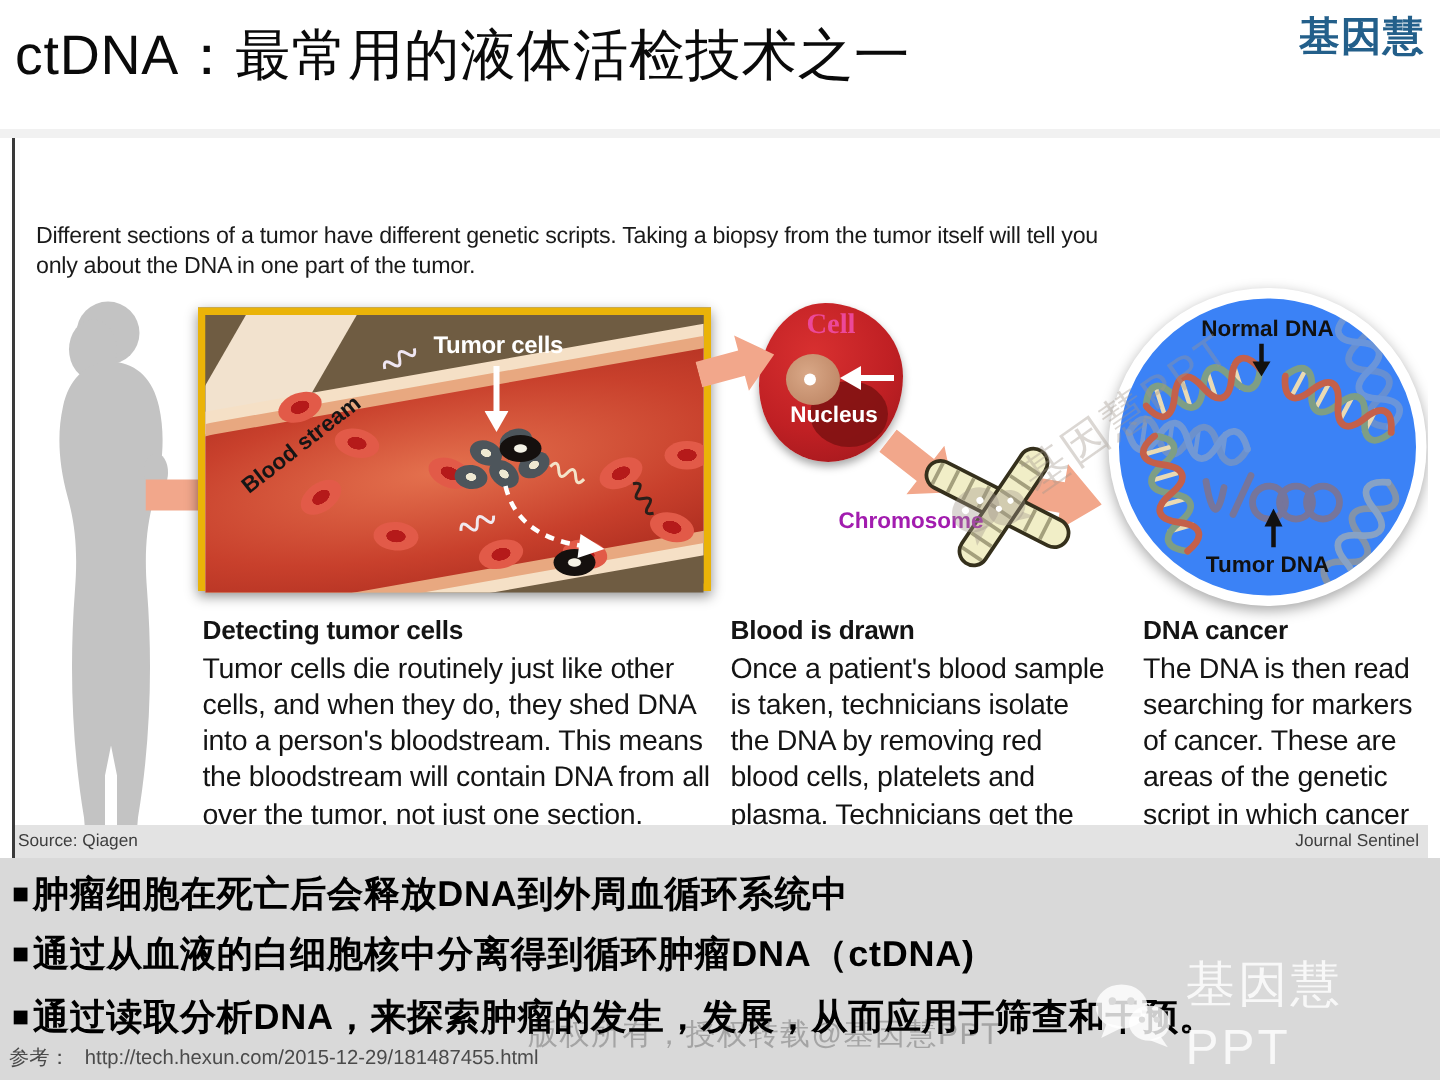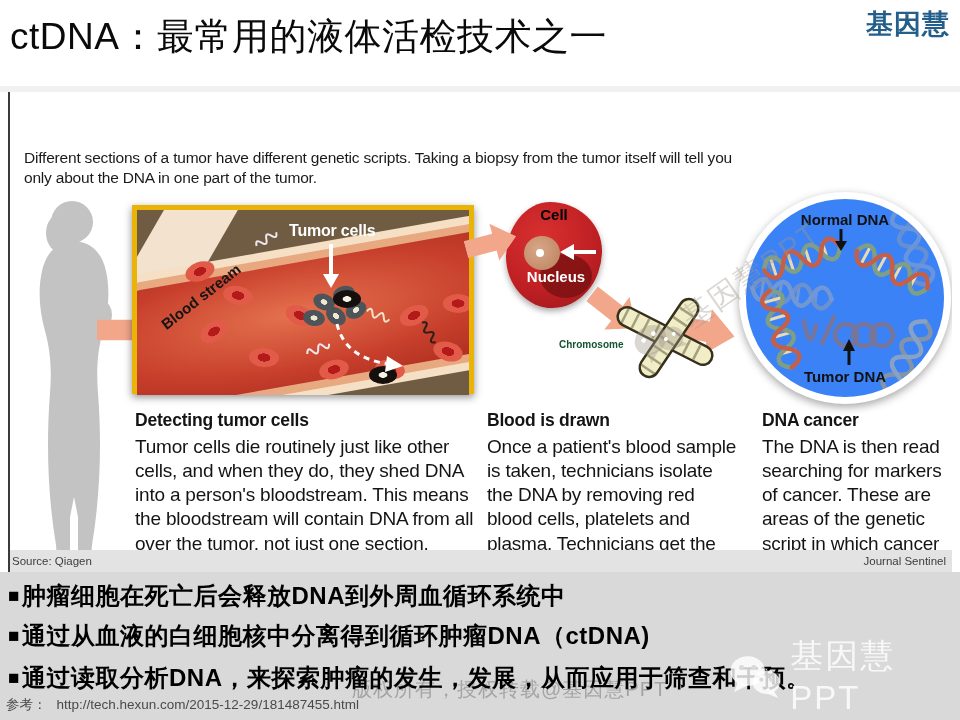--- a/index.html
+++ b/index.html
@@ -42,29 +42,29 @@
   .lbl-tumorcells { position:absolute; left:152px; top:12px; color:#fff; font-weight:700; font-size:16px; letter-spacing:-0.2px; }
   .lbl-bloodstream { position:absolute; left:16px; top:78px; color:#151515; font-weight:700; font-size:15px; transform:rotate(-38deg); white-space:nowrap; }
 
   
   .cellwrap { position:absolute; left:494px; top:106px; width:104px; height:122px; }
   .cell-blob { position:absolute; left:2px; top:4px; width:96px; height:106px;
       border-radius:46% 54% 52% 48% / 52% 46% 54% 48%;
       background:radial-gradient(circle at 38% 32%, #D83030 0%, #C02024 55%, #9A161B 100%);
       box-shadow:0 3px 6px rgba(0,0,0,.35); }
   .cell-dark { position:absolute; right:10px; bottom:10px; width:52px; height:44px; border-radius:50%; background:#7E1212; opacity:.85; }
-  .cell-label { position:absolute; left:0; top:8px; width:100px; text-align:center; color:#000000; font-weight:700; font-size:15px; }
+  .cell-label { position:absolute; left:0; top:8px; width:100px; text-align:center; color:#ec4899; font-weight:700; font-size:19px;font-family:Liberation Serif, serif; }
   .nucleus { position:absolute; left:20px; top:38px; width:36px; height:34px; border-radius:50%;
       background:radial-gradient(circle at 40% 40%, #D9A887 0%, #B9805F 100%); }
   .nucleus-dot { position:absolute; left:12px; top:13px; width:8px; height:8px; border-radius:50%; background:#fff; }
   .nucleus-label { position:absolute; left:0; top:70px; width:104px; text-align:center; color:#fff; font-weight:700; font-size:15px; }
 
   
   .chromo { position:absolute; left:600px; top:196px; width:110px; height:96px; }
-  .lbl-chromosome { position:absolute; left:549px; top:247px; font-weight:700; font-size:10px; color:#14532d; }
+  .lbl-chromosome { position:absolute; left:549px; top:247px; font-weight:700; font-size:15px; color:#a21caf; }
 
   
   .dnacircle { position:absolute; left:729px; top:100px; width:212px; height:212px; border-radius:50%;
       background:#3b82f6; border:7px solid #fff; box-shadow:0 3px 9px rgba(0,0,0,.35); overflow:hidden; }
   .helix { position:absolute; }
   .lbl-normaldna { position:absolute; left:0; top:12px; width:198px; text-align:center; font-weight:700; font-size:15px; color:#111; }
   .lbl-tumordna  { position:absolute; left:0; bottom:12px; width:198px; text-align:center; font-weight:700; font-size:15px; color:#111; }
   .dn-arrow { position:absolute; }
 
   

